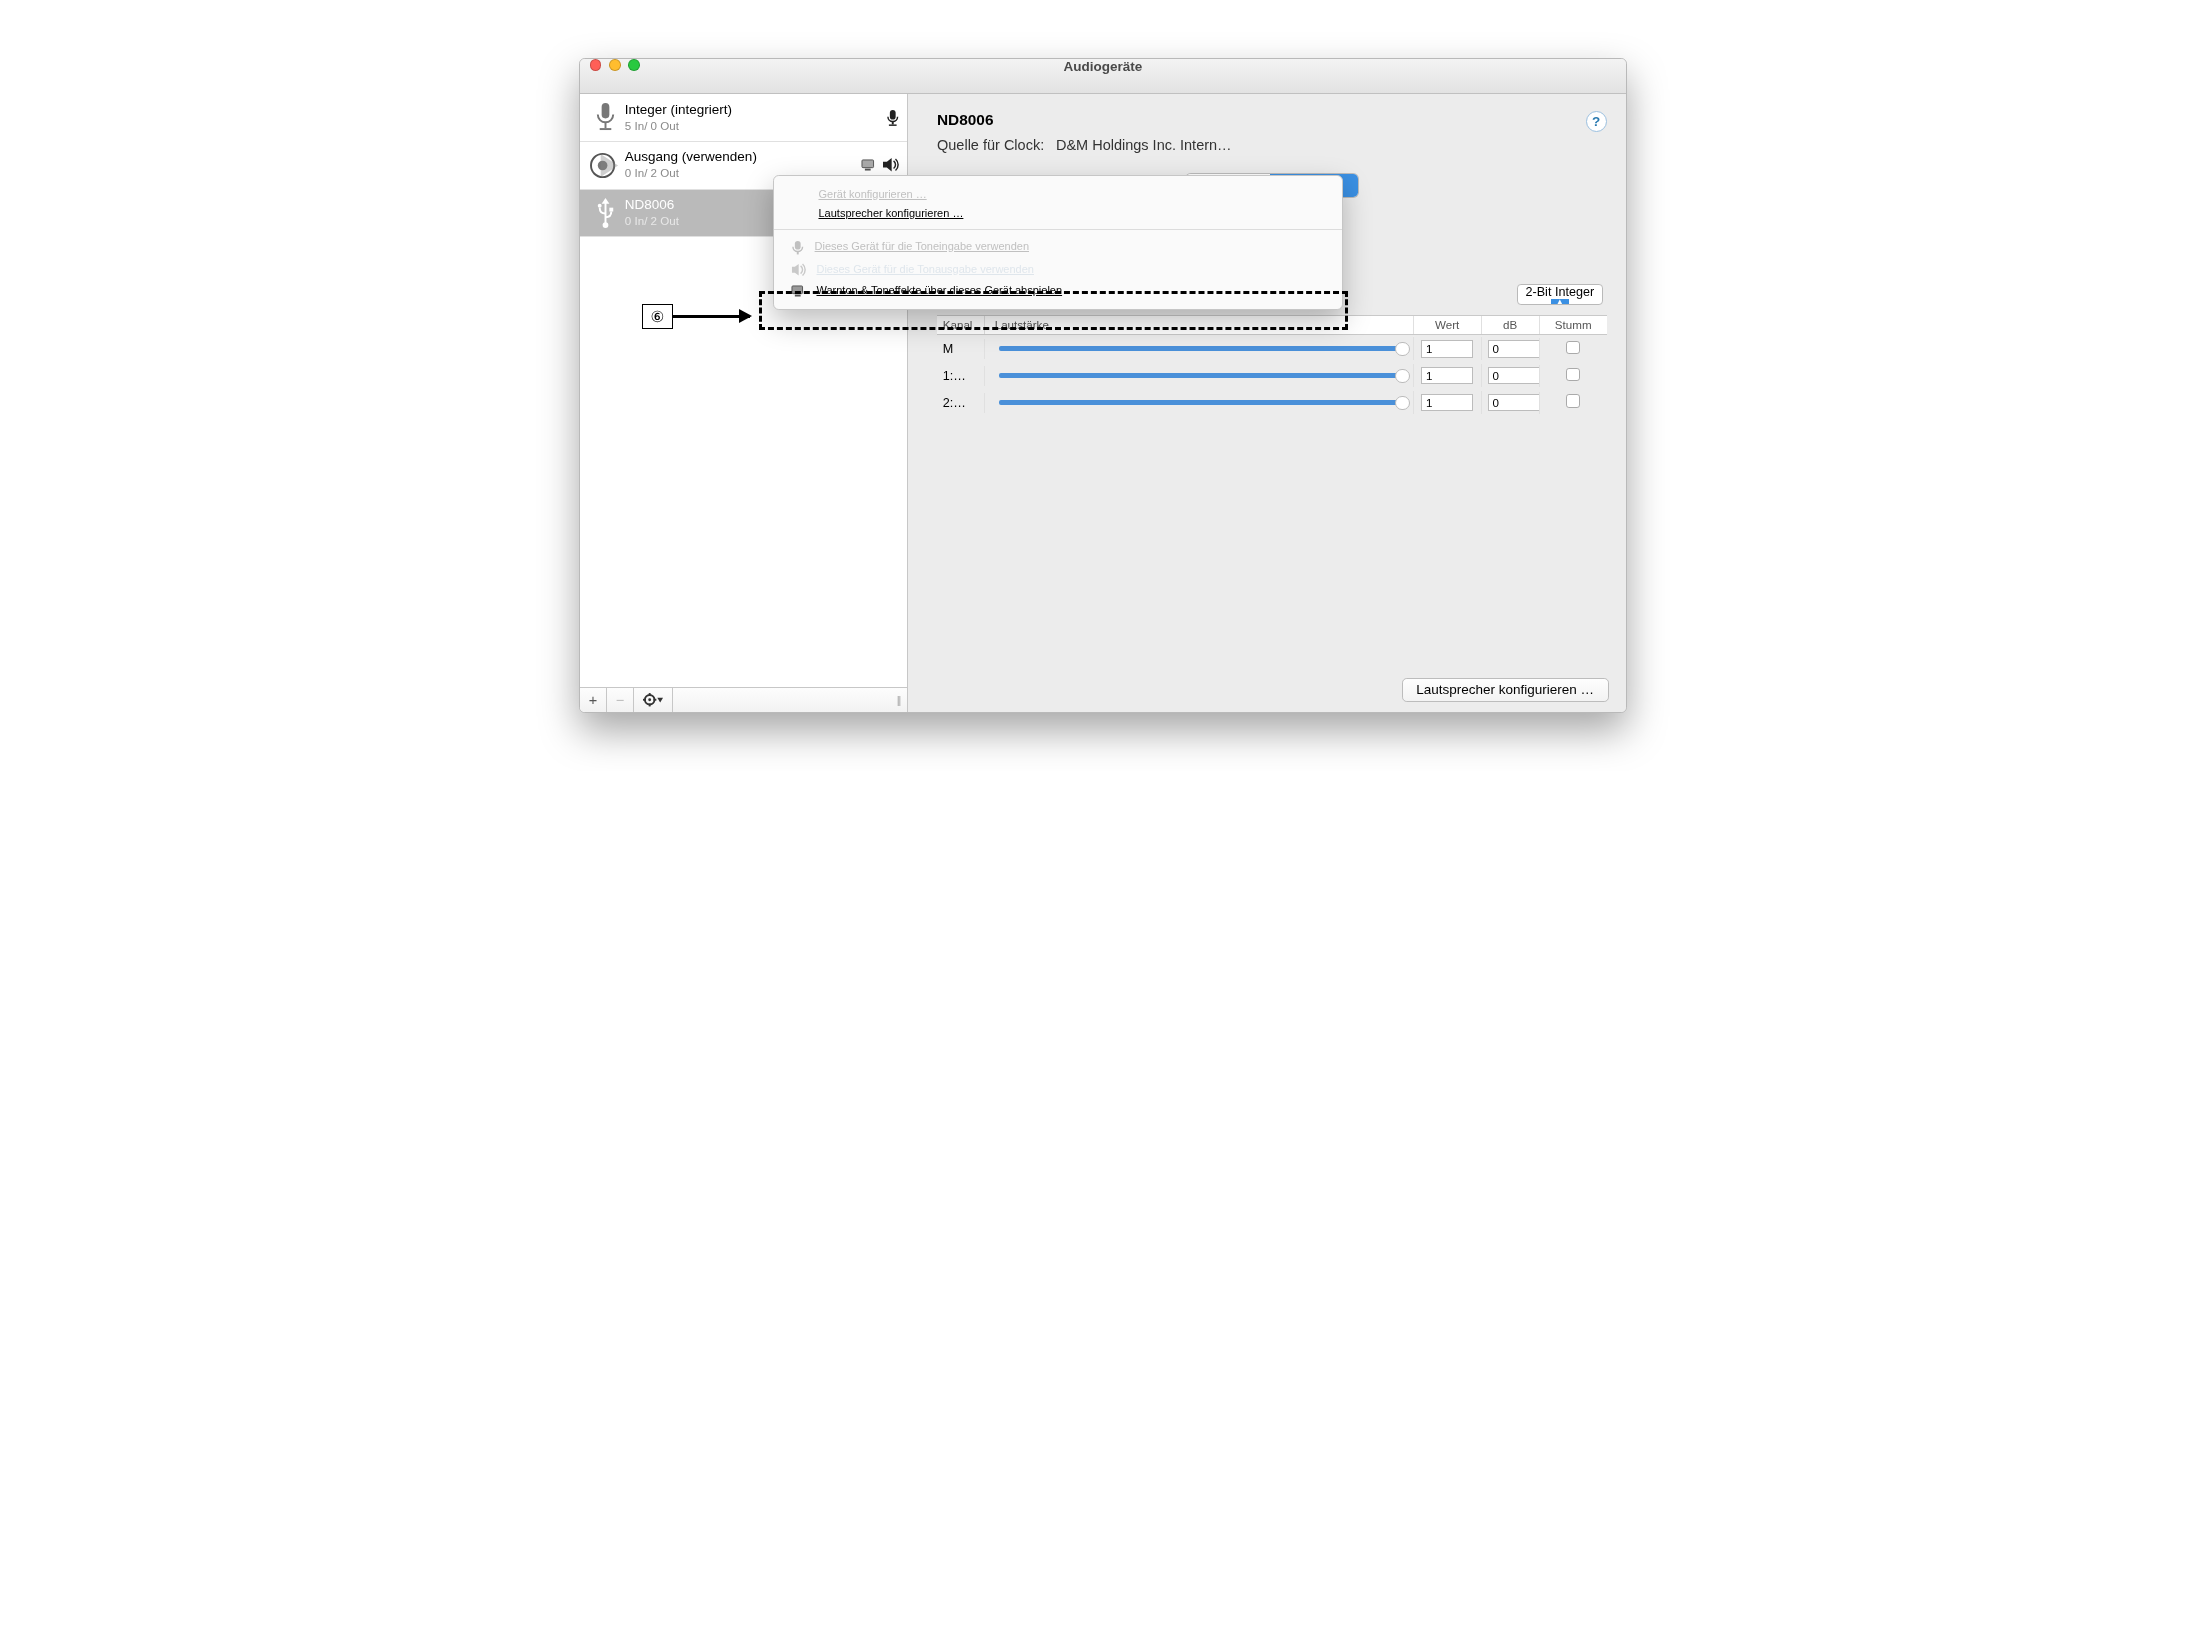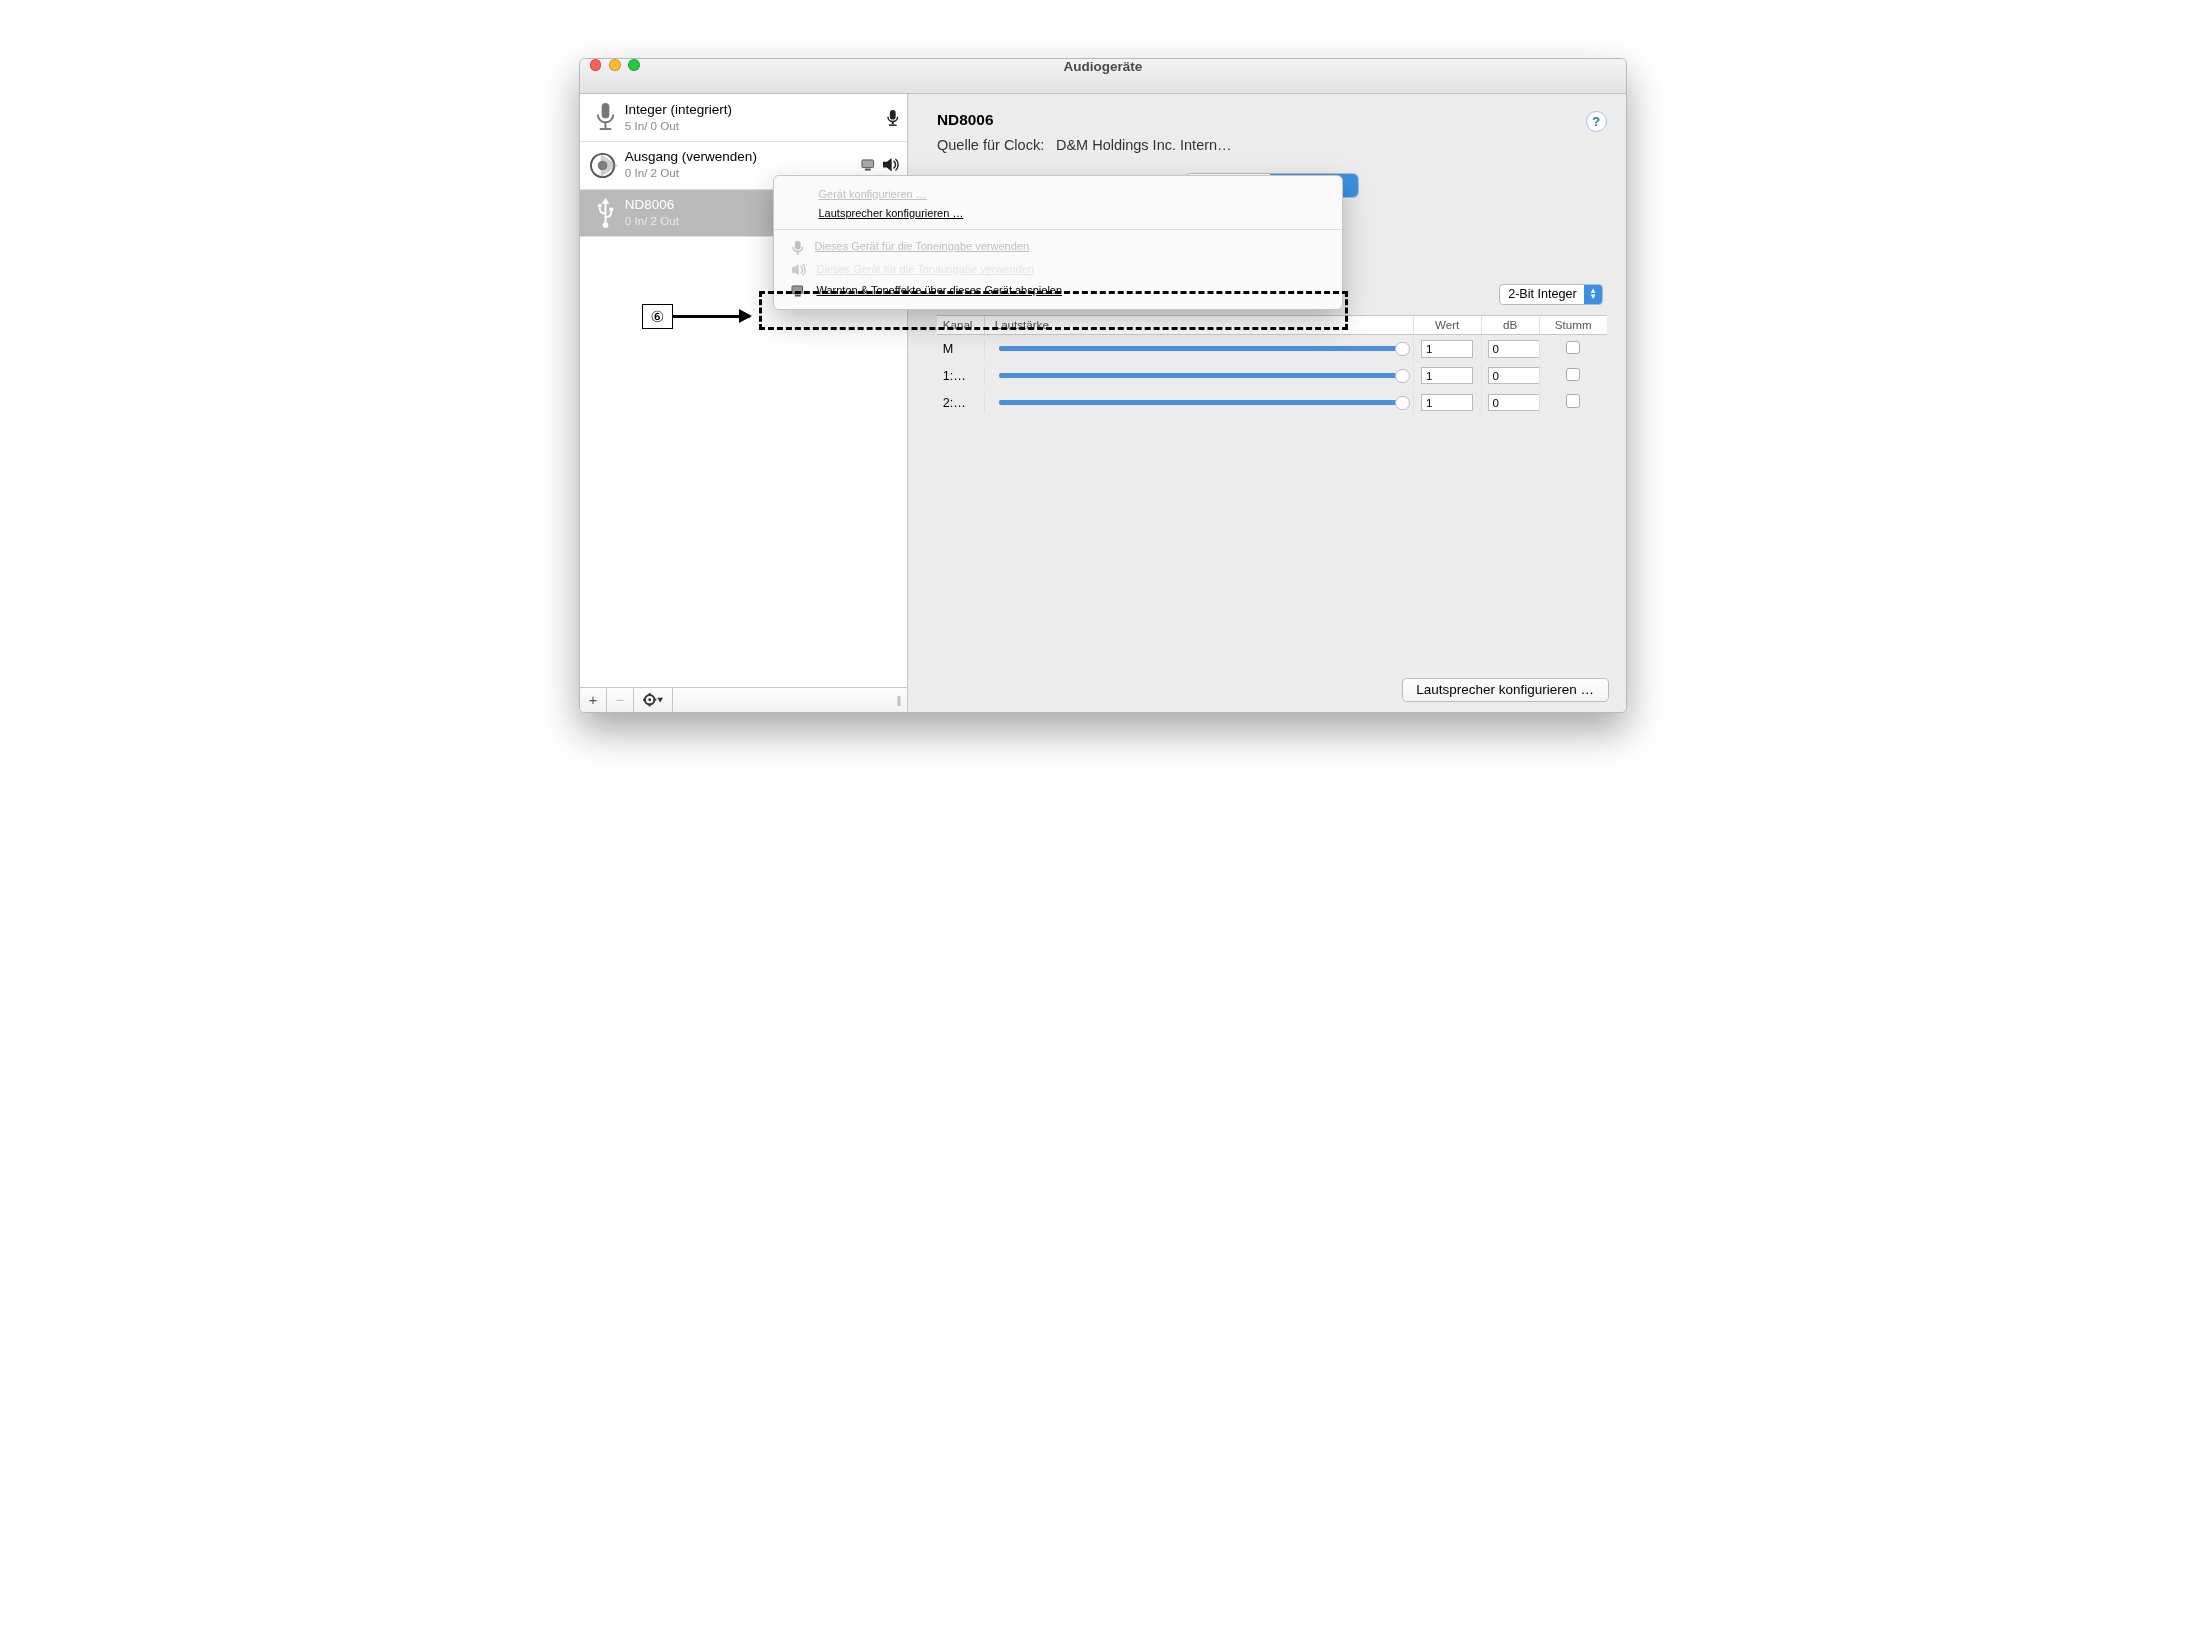--- a/index.html
+++ b/index.html
@@ -65,21 +65,21 @@
 .devtitle { font-size:15.4px; font-weight:600; margin-bottom:7.7px; }
 .clockrow { font-size:14.5px; color:#333; }
 .clockrow .srclabel { margin-right:7.7px;margin-top:16px; }
 .help { width:21px; height:21px; border-radius:50%; border:1px solid #9bc0e0; color:#2a7ab0; display:flex; align-items:center; justify-content:center; font-size:13.5px; font-weight:600; background:#fff; }
 
 .segmented { display:flex; margin: 21px auto 0; border-radius:4.8px; overflow:hidden; box-shadow:0 0 0 1px rgba(0,0,0,.2); width:max-content; }
 .seg { padding:3.9px 17.4px; font-size:13.5px; background:#fff; color:#333; }
 .seg.active { background:#3b90e3; color:#fff; }
 
 .format-row { display:flex; align-items:center; justify-content:flex-end; gap:7.7px; margin-top: 87px; padding-right: 3.9px; }
-.select { display:flex; align-items:center; background:#fff; border:1px solid #b9b9b9; border-radius:3.9px; height:21px; overflow:hidden; }
+.select { display:flex; align-items:center; background:#fff; border:1px solid #b9b9b9; border-radius:3.9px; height:21px; overflow:hidden;flex-direction:column; }
 .select .val { padding:0 7.7px; font-size:12.6px; }
 .select .arrows { width:17.4px; height:100%; background:#3b90e3; display:flex; flex-direction:column; justify-content:center; align-items:center; color:#fff; font-size:7.7px; line-height:6.8px; }
 
 .ch-table { margin-top: 9.7px; }
 .ch-head { display:flex; border-top:1px solid #c9c9c9; border-bottom:1px solid #c9c9c9; background:#fff; font-size:11.6px; color:#555; }
 .ch-head > div, .ch-row > div { padding:2.9px 5.8px; }
 .col-k { width:48px; border-right:1px solid #e0e0e0; }
 .col-v { flex:1; padding-left:9.7px !important; }
 .col-w { width:68px; border-left:1px solid #e0e0e0; text-align:center; }
 .col-d { width:58px; border-left:1px solid #e0e0e0; text-align:center; }

